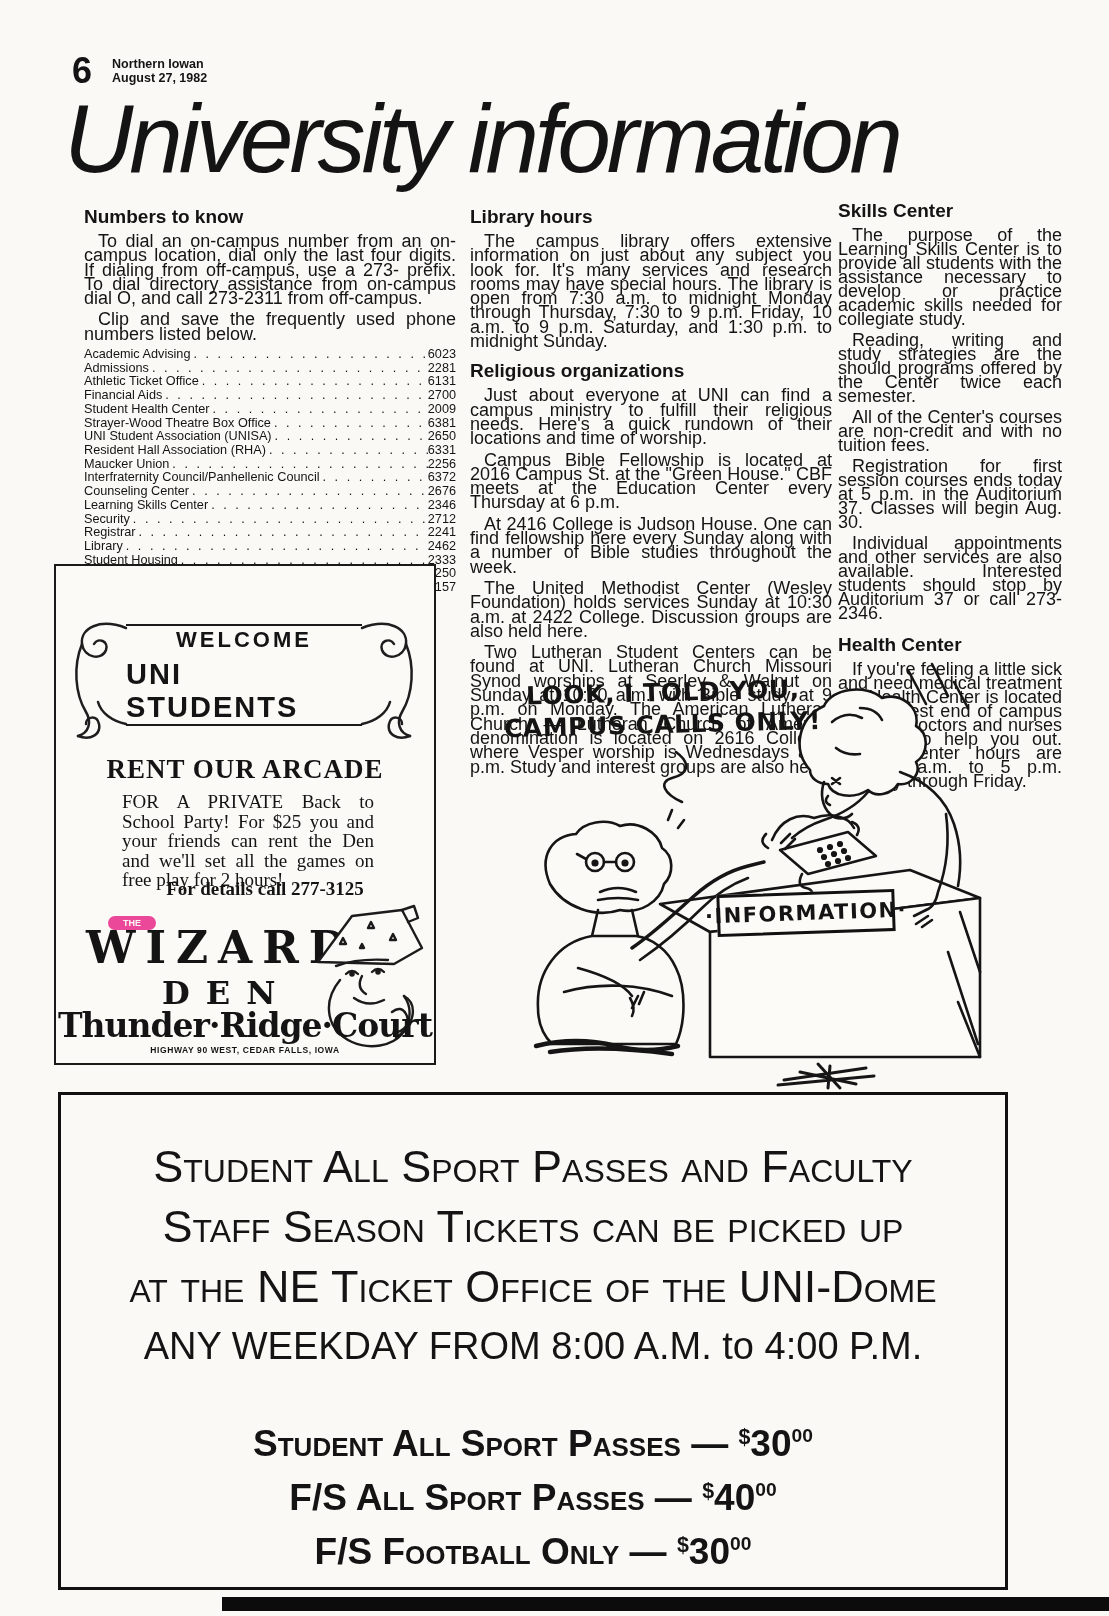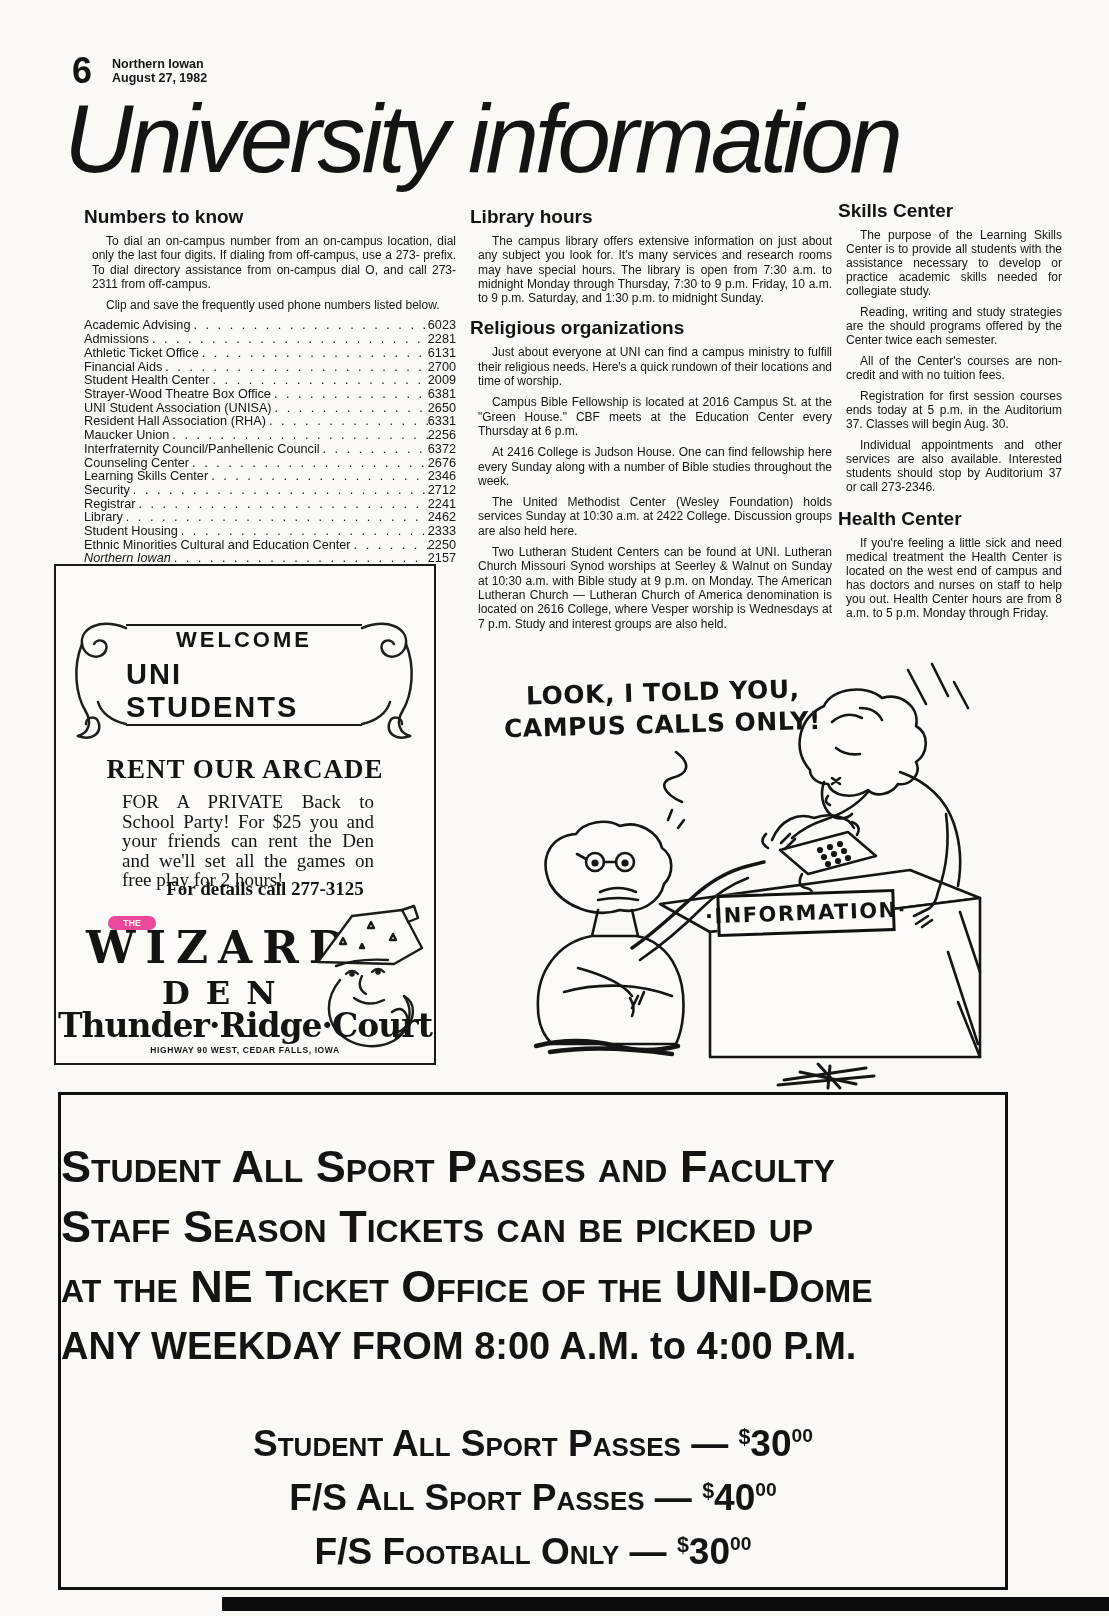--- a/index.html
+++ b/index.html
@@ -11,21 +11,21 @@
   
   .page-num{position:absolute;left:72px;top:50px;font-size:36px;font-weight:bold;}
   .masthead{position:absolute;left:112px;top:57px;font-size:12.5px;font-weight:bold;line-height:14px;}
   .headline{
     position:absolute;left:64px;top:84px;width:1010px;
     font-size:96px;font-style:italic;font-weight:normal;letter-spacing:-4px;white-space:nowrap;
   }
   
   .col{position:absolute;}
   .section-h{font-size:19px;font-weight:bold;margin:0 0 6px 0;}
-  .body-p{font-size:12px;line-height:14.3px;text-align:justify;margin:0 0 7px 8px;text-indent:14px;}
+  .body-p{font-size:18px;line-height:14.3px;text-align:justify;margin:0 0 7px 0;text-indent:14px;}
   #col-left{left:84px;top:206px;width:372px;}
   #col-mid{left:470px;top:206px;width:362px;}
   #col-right{left:838px;top:200px;width:224px;}
   #col-right .body-p{line-height:14px;}
   
   .phone-list{margin-top:4px;}
   .phone-row{display:flex;align-items:baseline;font-size:12.7px;line-height:13.7px;}
   .phone-name{white-space:nowrap;}
   .phone-dots{flex:1;overflow:hidden;white-space:nowrap;letter-spacing:2.5px;padding:0 3px;}
   .phone-dots::after{content:". . . . . . . . . . . . . . . . . . . . . . . . . . . . . . . . . . . . . . . . . . . . . . . . . . . .";}
@@ -71,21 +71,21 @@
     font-size:25px;letter-spacing:.5px;transform:rotate(-1.5deg);white-space:nowrap;}
   .speech.l1{left:46px;top:26px;}
   .speech.l2{left:24px;top:58px;}
   .info-sign{position:absolute;left:237px;top:240px;width:172px;height:36px;
     border:3px solid #111;background:#fcfbf7;display:flex;align-items:center;justify-content:center;
     font-size:21px;font-weight:bold;letter-spacing:1.5px;transform:rotate(-2deg);
     font-family:"DejaVu Sans",sans-serif;}
   
   #dome-ad{position:absolute;left:58px;top:1092px;width:944px;height:492px;
     border:3px solid #111;background:#faf9f5;}
-  .dome-line{position:absolute;left:0;right:0;font-weight:bold;
+  .dome-line{position:absolute;left:0;right:0;text-align:center;font-weight:normal;
     font-variant:small-caps;white-space:nowrap;}
   .dome-line.n1{top:46px;font-size:45px;}
   .dome-line.n2{top:106px;font-size:45px;}
   .dome-line.n3{top:166px;font-size:45px;}
   .dome-line.n4{top:230px;font-size:38px;font-variant:normal;}
   .price-line{position:absolute;left:0;right:0;text-align:center;font-weight:bold;
     font-variant:small-caps;font-size:37px;white-space:nowrap;}
   .price-line.p1{top:328px;}
   .price-line.p2{top:382px;}
   .price-line.p3{top:436px;}

